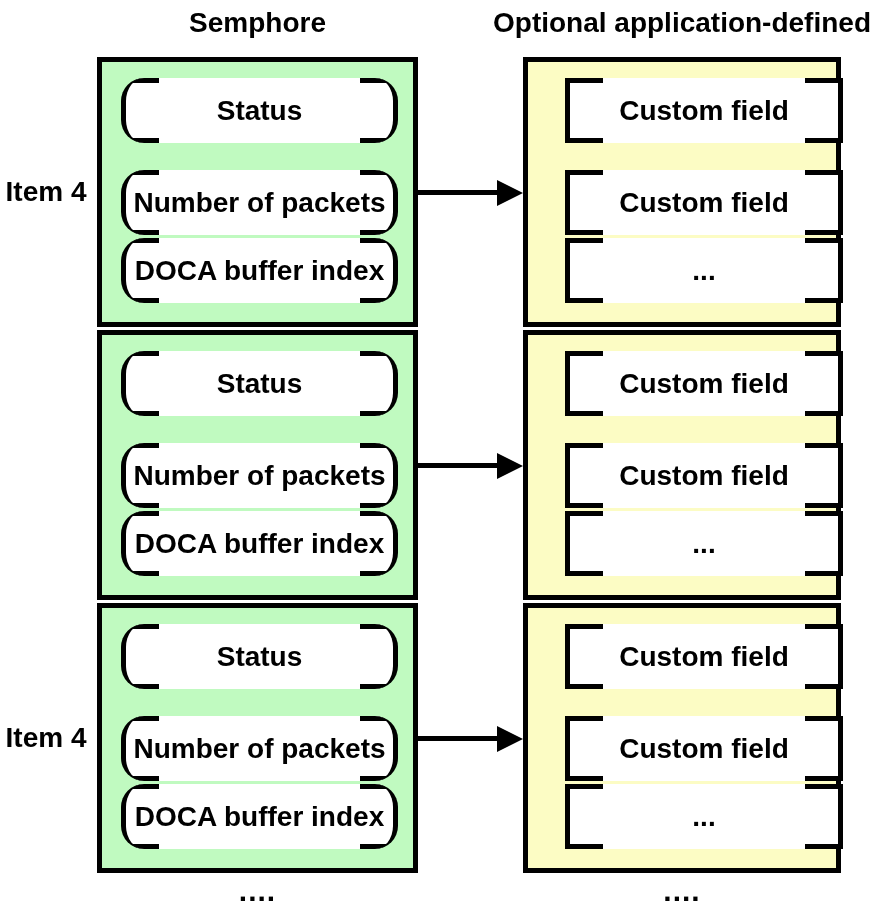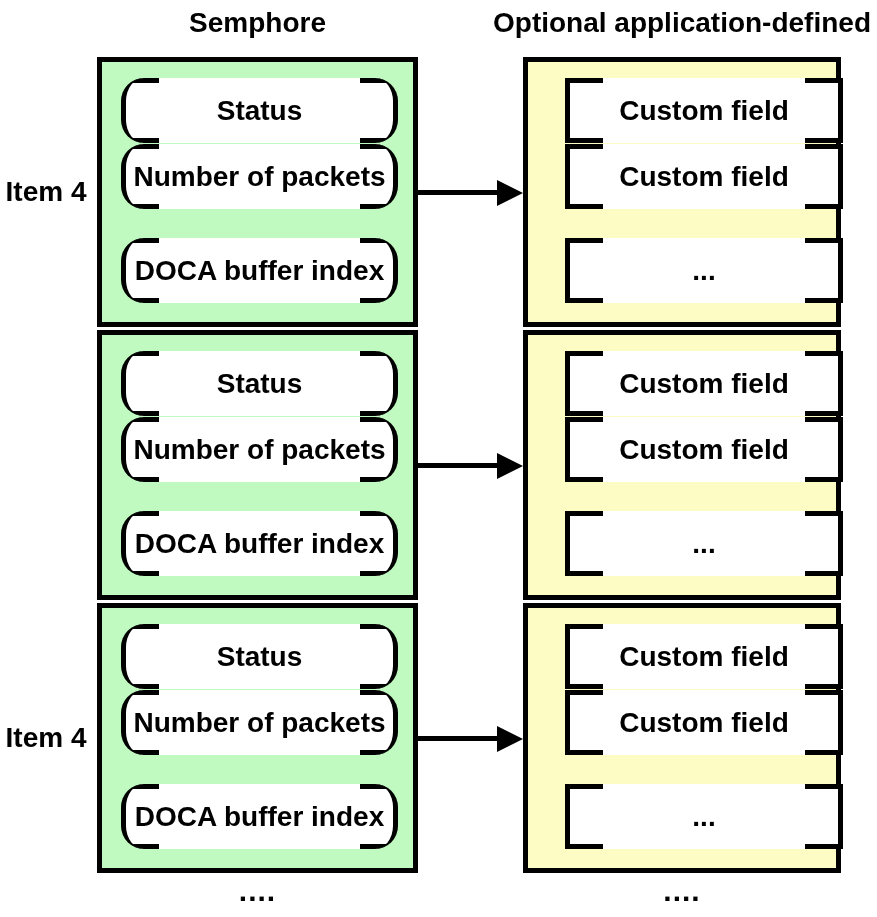--- a/index.html
+++ b/index.html
@@ -65,21 +65,21 @@
     background-repeat: no-repeat;
     display: flex;
     align-items: center;
     justify-content: center;
     font-size: 28px;
     white-space: nowrap;
   }
   .block.semaphore .field { left: 19px; width: 277px; border-radius: 23px; }
   .block.custom    .field { left: 17px; width: 278px; margin-left: 20px; }
   .field.f0 { top: 16px; }
-  .field.f1 { top: 82px; }
+  .field.f1 { top: 108px; }
   .field.f2 { top: 176px; }
 
   .arrow-line {
     position: absolute;
     left: 417px;
     width: 82px;
     height: 5px;
     background: var(--line, #000);
   }
   .arrow-head {

